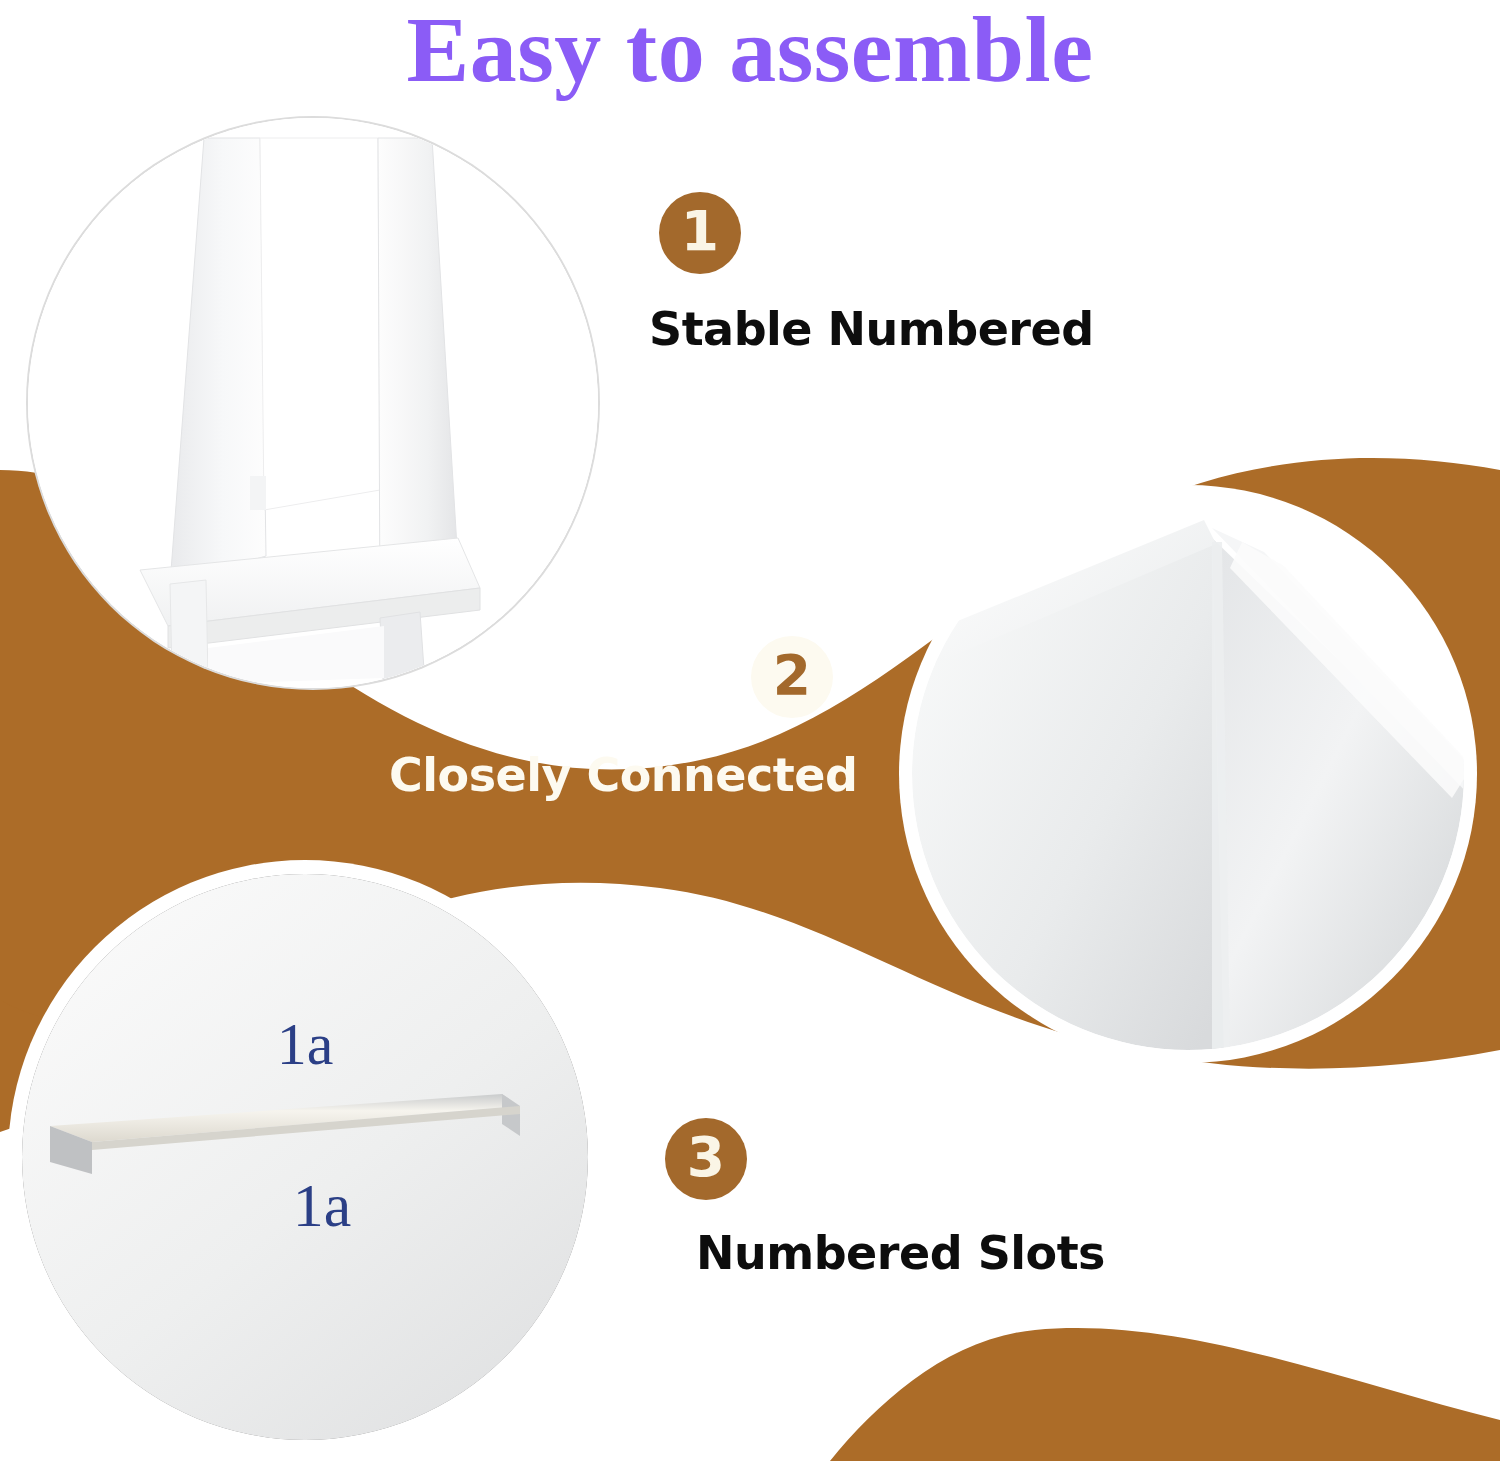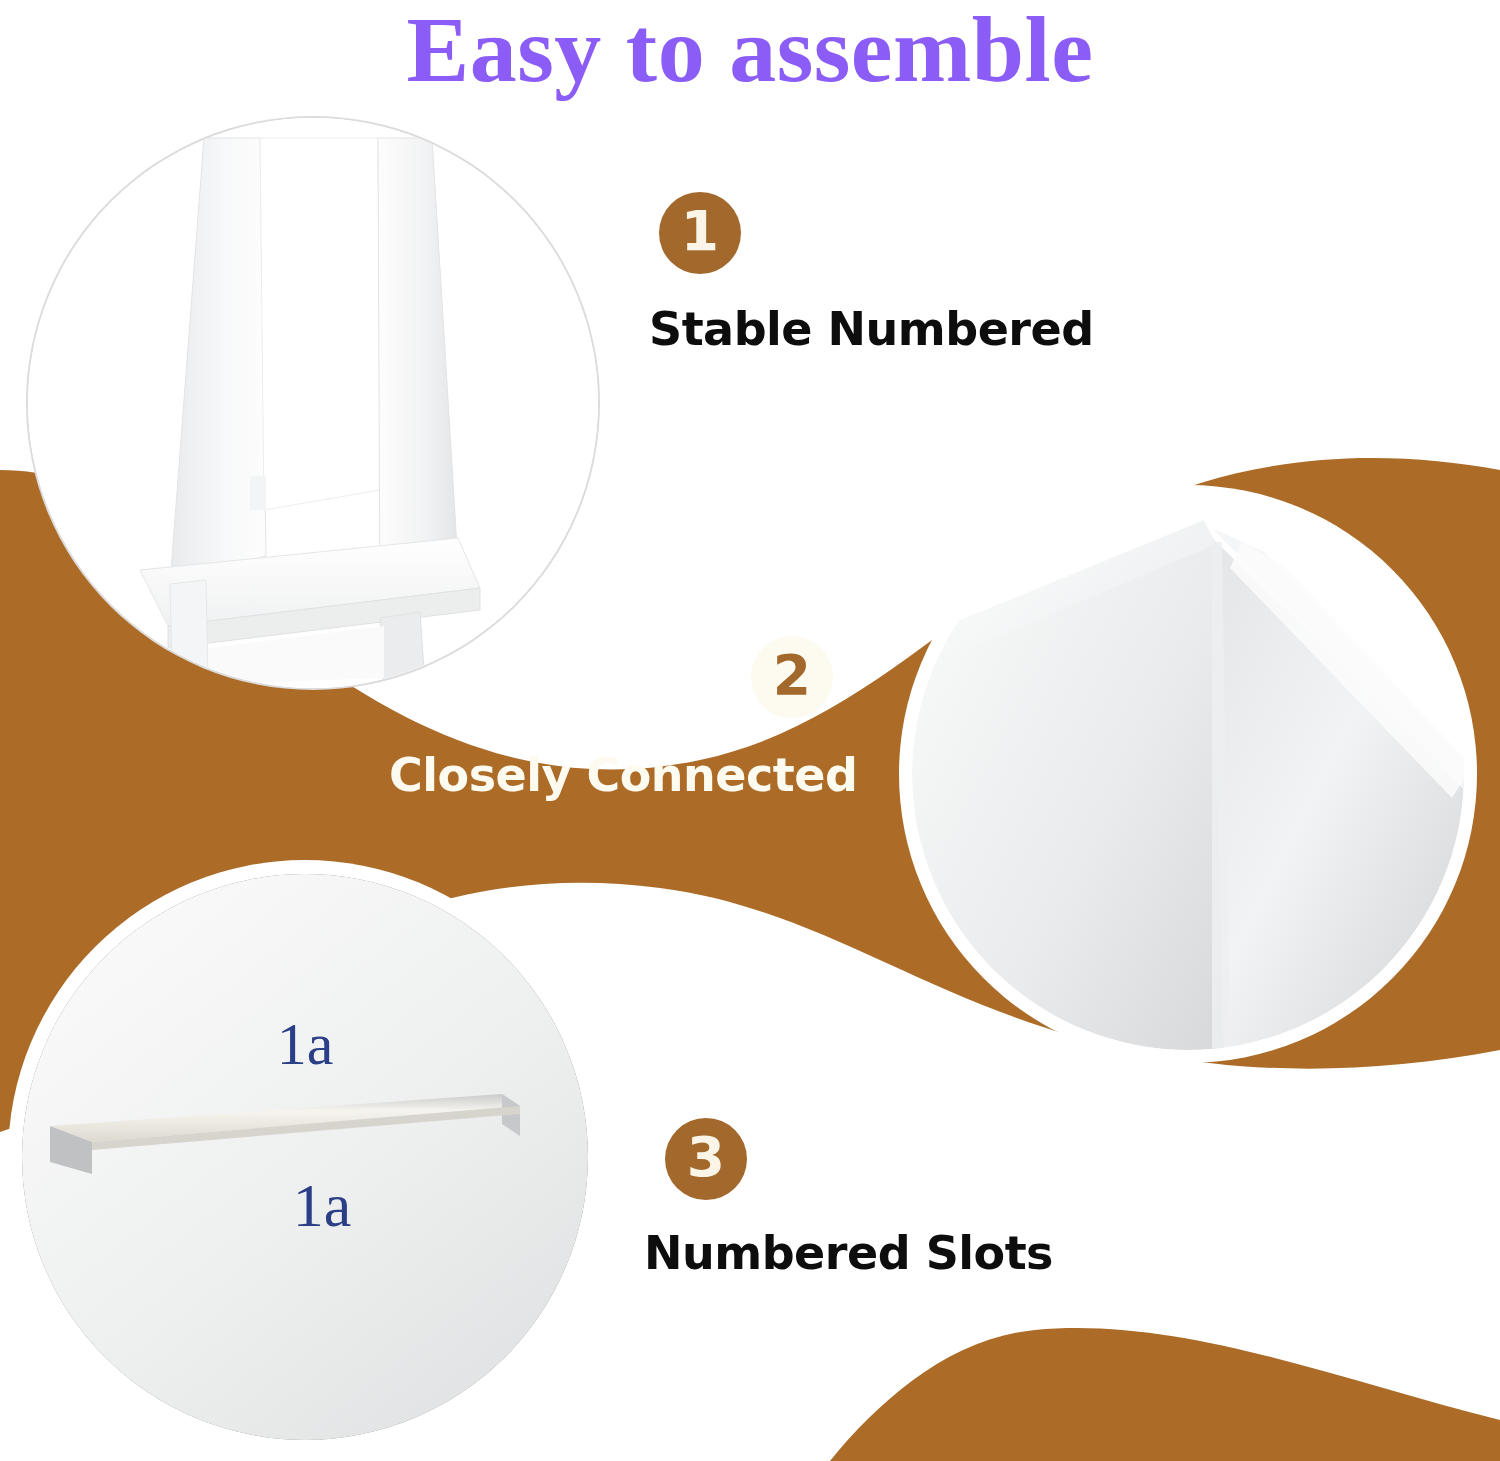--- a/index.html
+++ b/index.html
@@ -133,21 +133,21 @@
   .step-label.on-white { color: #0d0d0d; }
   .step-label.on-brown { color: #FDFAF0; }
 
   #badge-1 { left: 659px; top: 192px; }
   #label-1 { left: 649px; top: 306px; }
 
   #badge-2 { left: 751px; top: 636px; }
   #label-2 { left: 389px; top: 752px; }
 
   #badge-3 { left: 665px; top: 1118px; }
-  #label-3 { left: 644px; top: 1230px; }
+  #label-3 { left: 696px; top: 1230px; }
 </style>
 </head>
 <body>
 
 <div id="stage">
 
   <svg id="bg-layer" viewBox="0 0 1500 1461" preserveAspectRatio="none" xmlns="http://www.w3.org/2000/svg">
     <defs>
 
       <linearGradient id="gPanelL" x1="0" y1="0" x2="1" y2="0">

